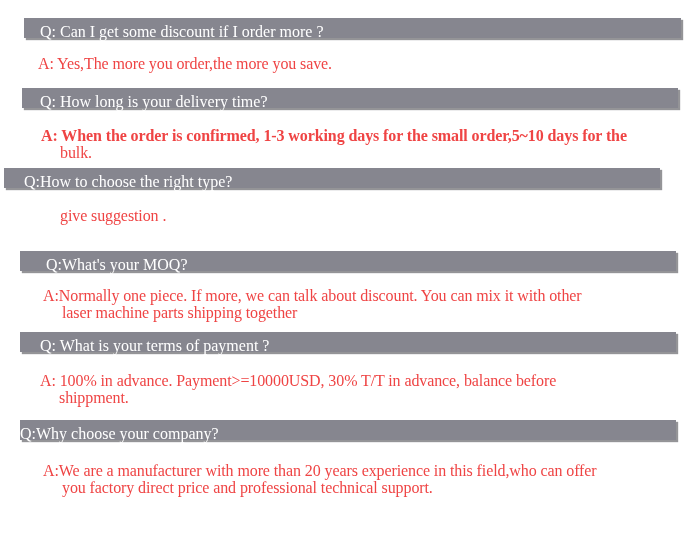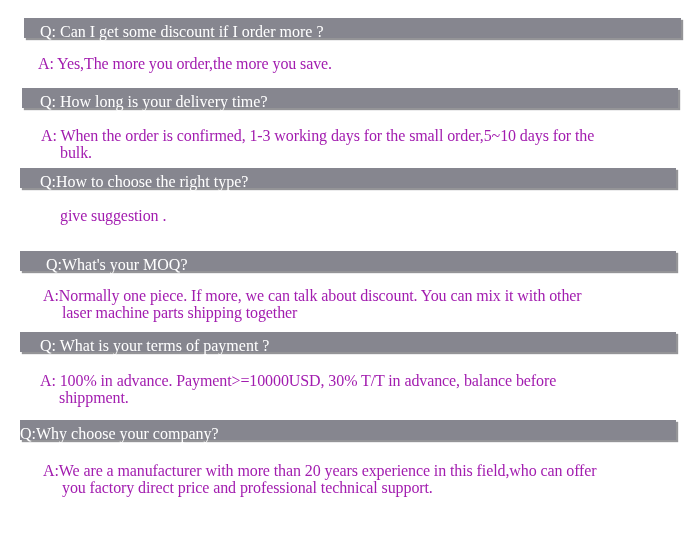--- a/index.html
+++ b/index.html
@@ -11,46 +11,46 @@
       color: #ffffff;
       font-size: 16px;
       line-height: 27px;
       height: 20px;
       box-shadow: 2px 2px 1px rgba(60,60,65,0.55);
       box-sizing: border-box;
       white-space: nowrap;
     }
     .ans {
       position: absolute;
-      color: #a21caf;
+      color: #ef4444;
       font-size: 16px;
       line-height: 17px;
       letter-spacing: -0.1px;
     }
     .ans .cont { display: block; padding-left: 19px; }
   </style>
 </head>
 <body>
 
 <div class="qbar" style="left:24px; top:18px; width:657px; padding-left:16px;">
   <span>Q: Can I get some discount if I order more ?</span>
 </div>
 <div class="ans" style="left:38px; top:55px;">
   <span>A: Yes,The more you order,the more you save.</span>
 </div>
 
 <div class="qbar" style="left:22px; top:88px; width:656px; padding-left:18px;">
   <span>Q: How long is your delivery time?</span>
 </div>
 <div class="ans" style="left:41px; top:127px; width:640px;">
-  <span style="display:block; white-space:nowrap;">A: When the order is confirmed, 1-3 working days for the small order,5~10 days for the</span>
+  <span style="display:block; white-space:nowrap;font-weight:bold;">A: When the order is confirmed, 1-3 working days for the small order,5~10 days for the</span>
   <span class="cont">bulk.</span>
 </div>
 
-<div class="qbar" style="left:20px; top:168px; width:656px; padding-left:20px;">
+<div class="qbar" style="left:4px; top:168px; width:656px; padding-left:20px;">
   <span>Q:How to choose the right type?</span>
 </div>
 <div class="ans" style="left:41px; top:207px; width:650px;">
   <span class="cont">give suggestion .</span>
 </div>
 
 <div class="qbar" style="left:20px; top:251px; width:656px; padding-left:26px;">
   <span>Q:What's your MOQ?</span>
 </div>
 <div class="ans" style="left:43px; top:287px; width:640px;">

